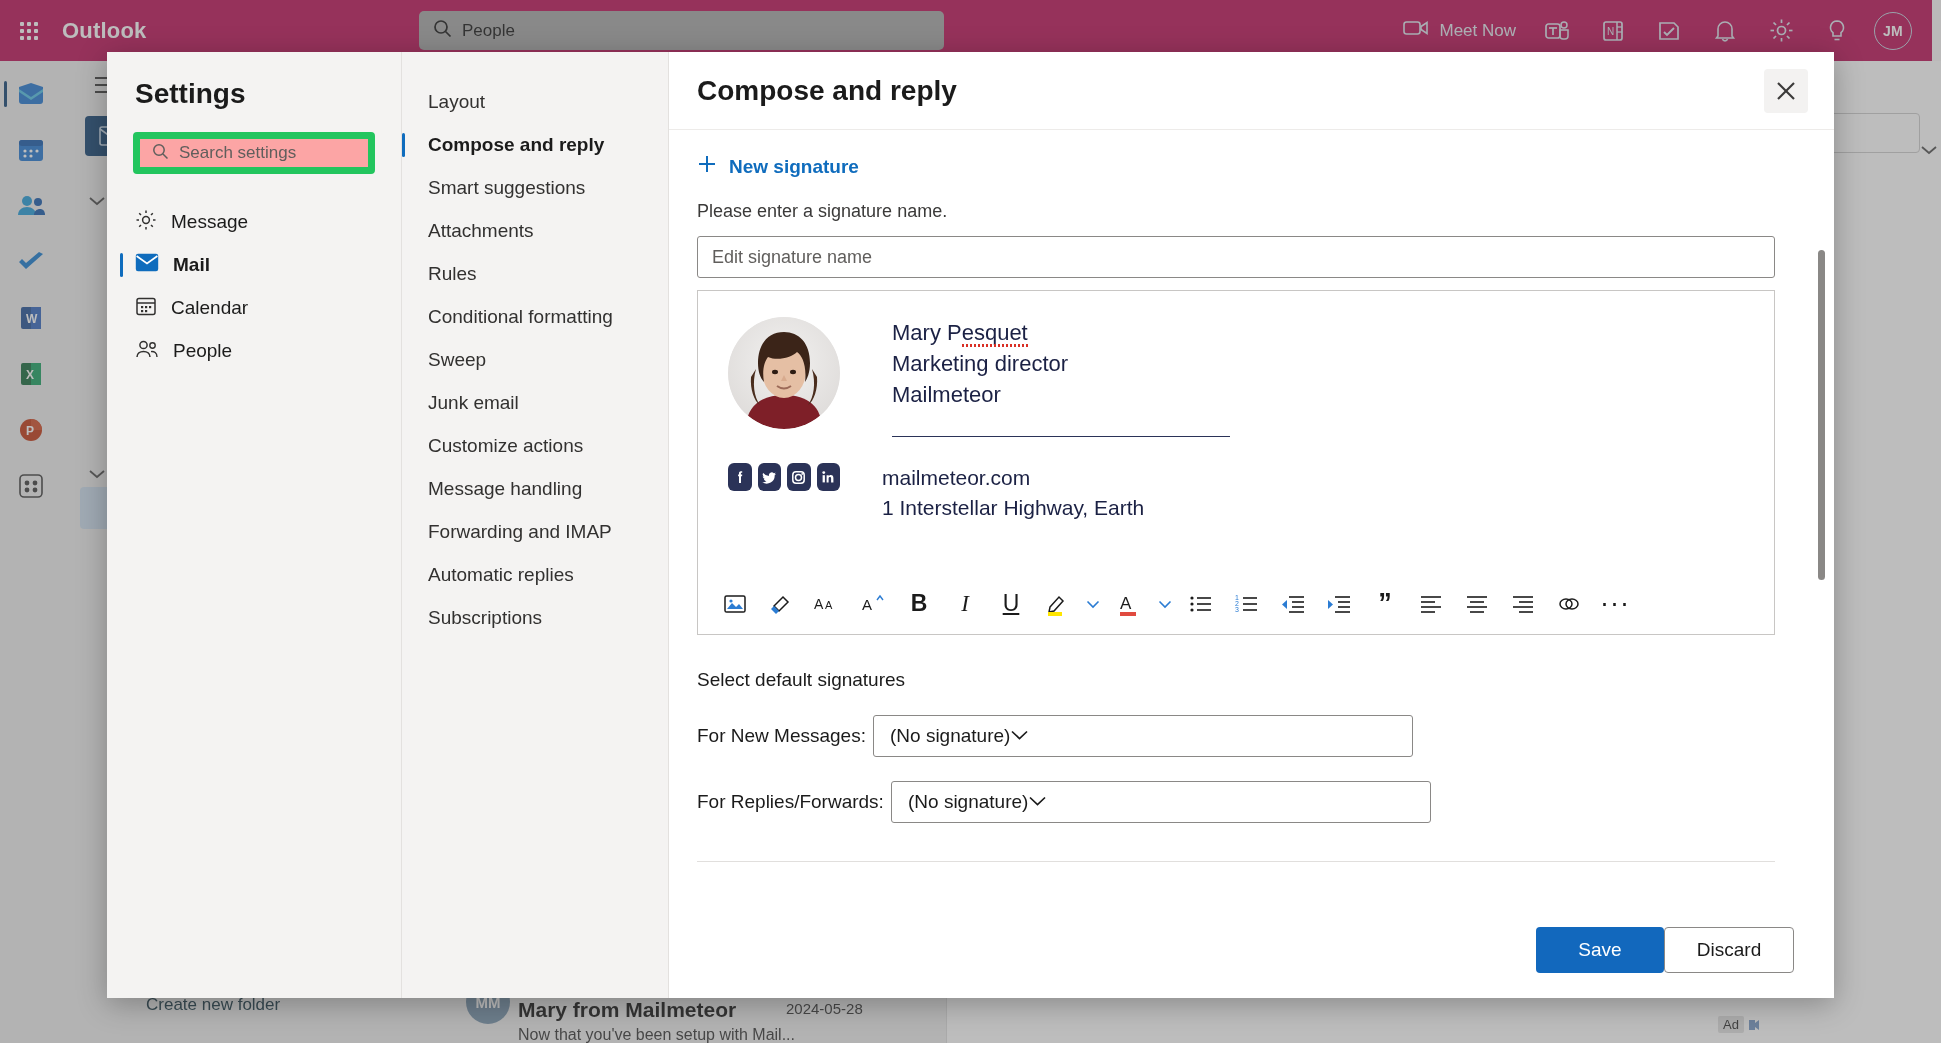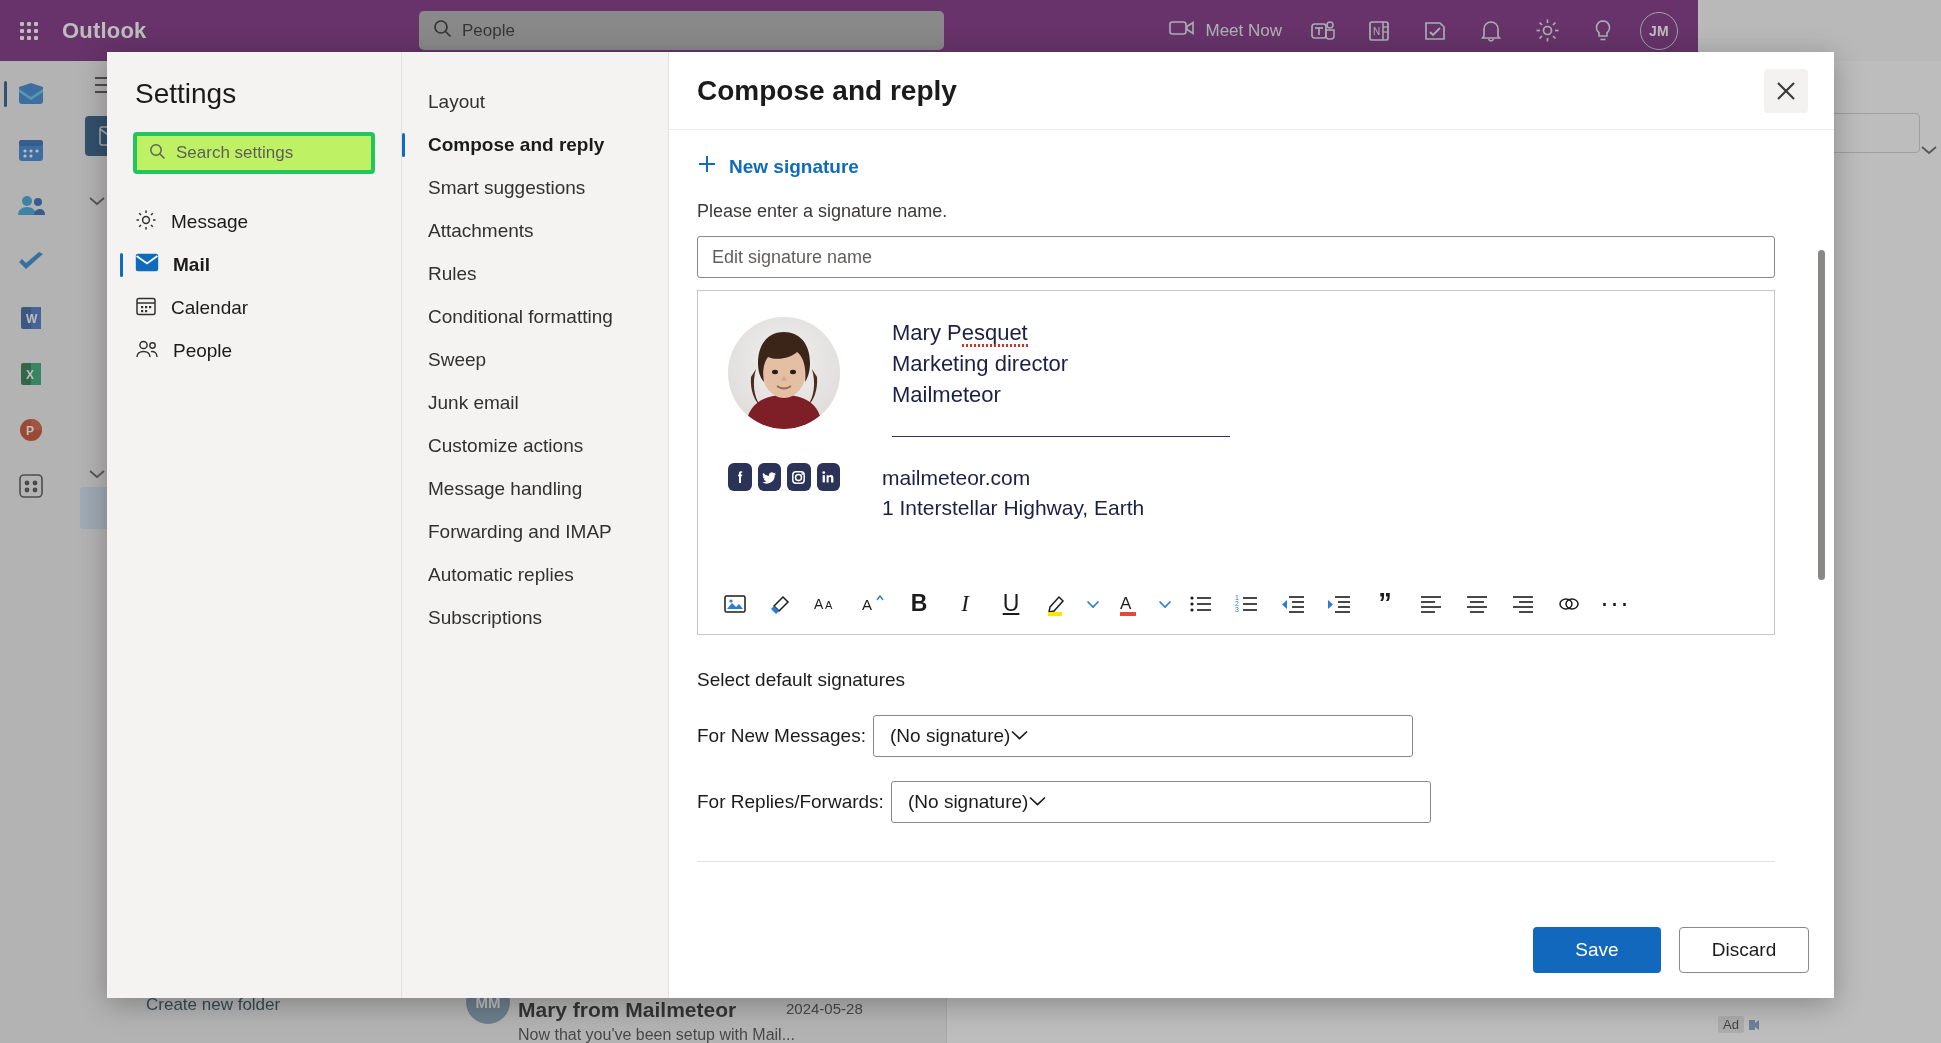--- a/index.html
+++ b/index.html
@@ -6,22 +6,22 @@
   html, body {
     width: 1941px; height: 1043px;
     font-family: "Liberation Sans", sans-serif;
     overflow: hidden;
     background: #ffffff;
   }
   
   #app-root { position: absolute; inset: 0; background: #faf9f8; }
 
   .topbar {
-    position: absolute; left: 0; top: 0; width: 1698px; height: 61px;
-    background: #701a75; display: flex; align-items: center;
+    position: absolute; left: 0; top: 0; width: 1932px; height: 61px;
+    background: #be185d; display: flex; align-items: center;
   }
   .waffle { width: 58px; display: flex; align-items: center; justify-content: center; cursor: pointer; }
   .waffle-grid { display: grid; grid-template-columns: repeat(3, 4px); grid-template-rows: repeat(3, 4px); gap: 3px; }
   .waffle-grid i { display: block; width: 4px; height: 4px; background: #ffffff; border-radius: 1px; }
   .brand { color: #ffffff; font-size: 22px; font-weight: 600; letter-spacing: .2px; margin-left: 4px; }
   .searchbox {
     position: absolute; left: 419px; top: 11px; width: 525px; height: 39px;
     background: #a9a9a9; border-radius: 5px; display: flex; align-items: center; padding: 0 14px; gap: 10px;
   }
   .searchbox .sicon { color:#1b1b1b; }
@@ -62,23 +62,23 @@
 
   
   .scrim { position:absolute; inset:0; background:rgba(90,90,90,0.40); }
 
   
   .dialog {
     position: absolute; left: 107px; top: 52px; width: 1727px; height: 946px;
     background: #ffffff; box-shadow: 0 6px 28px rgba(0,0,0,.28); display: flex; overflow: hidden;
   }
   .dlg-left { width: 294px; background: #f4f3f2; flex: none; padding: 26px 0 0 0; }
-  .dlg-title { font-size: 28px; font-weight: 400; color: #1b1b1b; padding: 0 28px; margin-bottom: 22px; }
+  .dlg-title { font-size: 28px; font-weight: 700; color: #1b1b1b; padding: 0 28px; margin-bottom: 22px; }
   .settings-search {
-    margin: 0 26px 26px 26px; height: 42px; background:#bef264; border:4px solid #22c55e; border-radius:4px;
+    margin: 0 26px 26px 26px; height: 42px; background:#fca5a5; border:7px solid #22c55e; border-radius:4px;
     display:flex; align-items:center; gap:10px; padding: 0 12px;
   }
   .settings-search span.ph { color:#605e5c; font-size:17px; }
   .cat { display:flex; align-items:center; gap:14px; height:43px; padding-left: 28px; position:relative; cursor:pointer; }
   .cat .lbl { font-size:19px; color:#1b1b1b; }
   .cat.active .lbl { font-weight:700; }
   .cat.active::before { content:""; position:absolute; left:13px; top:10px; width:3px; height:24px; background:#0f6cbd; border-radius:2px; }
 
   .dlg-nav { width: 268px; background:#f4f3f2; border-right:1px solid #e3e1df; border-left:1px solid #e3e1df; flex:none; padding-top: 28px; }
   .navitem { height: 43px; display:flex; align-items:center; padding-left: 26px; position:relative; font-size:19px; color:#323130; cursor:pointer; }
@@ -130,21 +130,21 @@
   .dd-row { display:flex; align-items:center; margin-top: 24px; }
   .dd-label { font-size:19px; color:#1b1b1b; }
   .dropdown {
     height: 42px; background:#fff; border:1px solid #8a8886; border-radius:3px;
     display:flex; align-items:center; justify-content: flex-start; padding: 0 14px 0 16px; cursor:pointer;
   }
   .dropdown .val { font-size:19px; color:#1b1b1b; }
   .sep-line { margin-top: 38px; width: 1078px; height:1px; background:#e1dfdd; }
   .msg-format { margin-top: 22px; font-size: 24px; font-weight:600; color:#1b1b1b; }
 
-  .dlg-footer { height: 98px; border-top:1px solid #ffffff; display:flex; align-items:center; justify-content:flex-end; gap:18px; padding-right: 25px; }
+  .dlg-footer { height: 98px; border-top:1px solid #ffffff; display:flex; align-items:center; justify-content:flex-end; padding-right: 40px; }
   .btn { height: 46px; border-radius:4px; font-size:19px; display:flex; align-items:center; justify-content:center; cursor:pointer; }
   .btn.primary { background:#1268bd; color:#fff; width: 128px; }
   .btn.ghost { background:#fff; color:#1b1b1b; width: 130px; border:1px solid #8a8886; }
 </style>
 </head>
 <body>
 
 <div id="app-root">
 
   <div class="bg-panel-left"></div>

